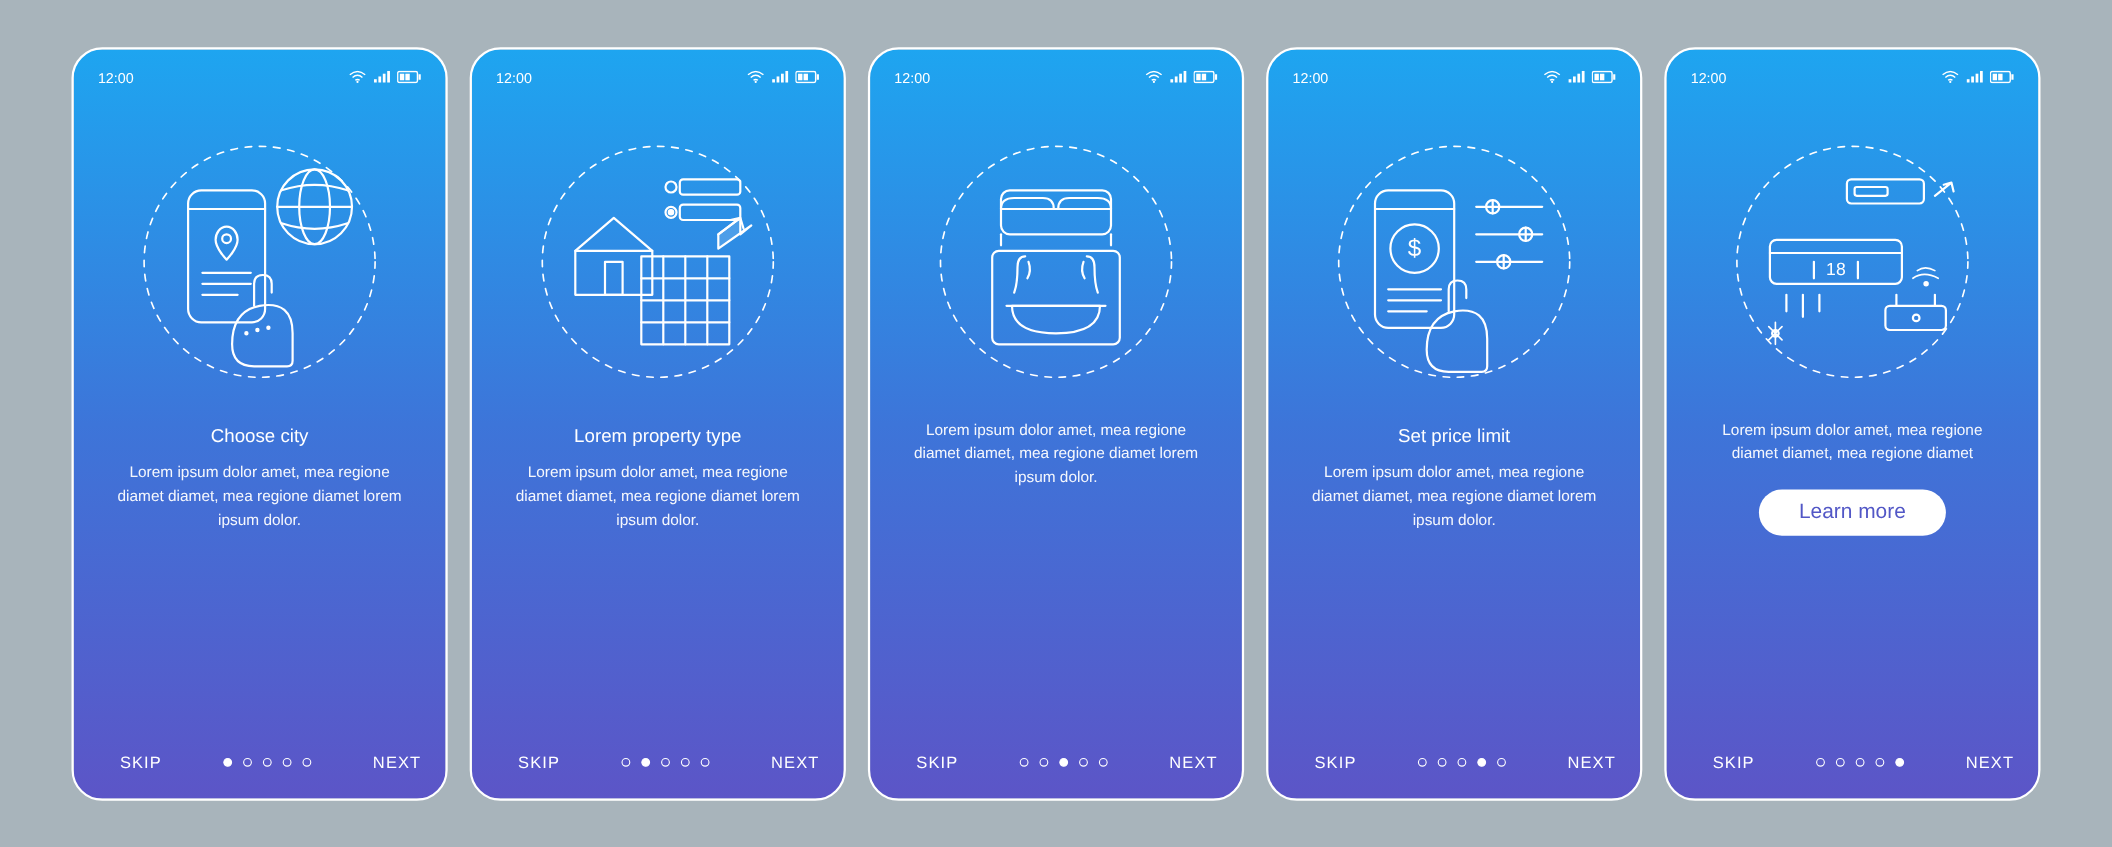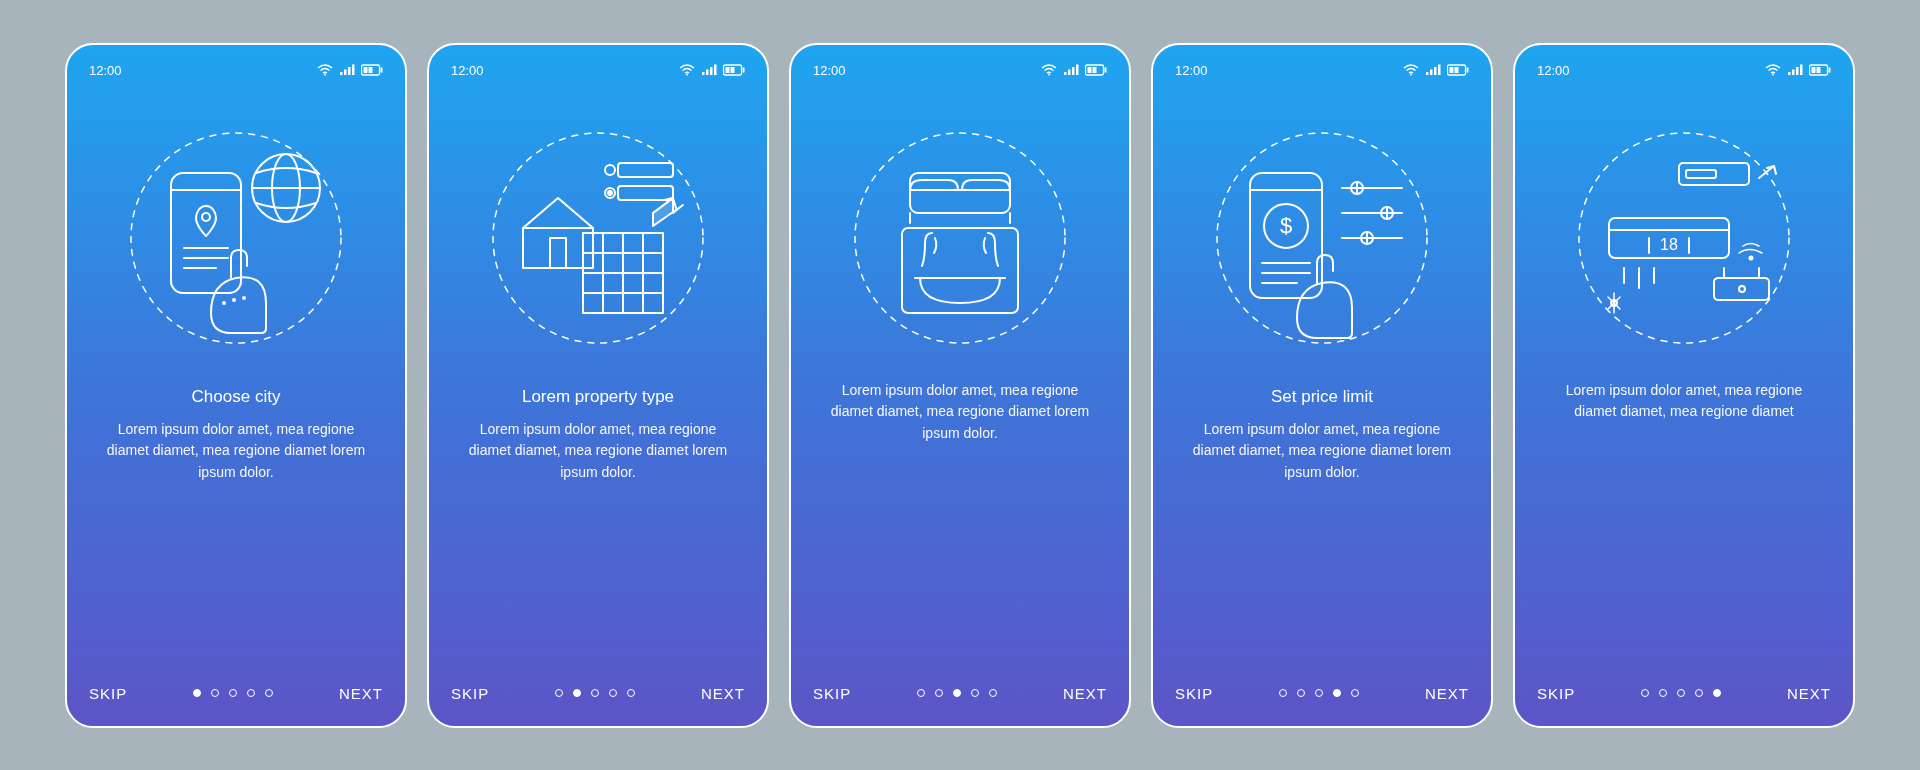--- a/index.html
+++ b/index.html
@@ -72,20 +72,21 @@
   }
   .footer {
     margin-top: auto;
     display: flex;
     justify-content: space-between;
     align-items: center;
     font-size: 15px;
     font-weight: 500;
     letter-spacing: 1px;
     padding-bottom: 6px;
+    margin-left: 20px;
   }
   .dots { display: flex; gap: 10px; }
   .dot {
     width: 8px; height: 8px; border-radius: 50%;
     border: 1.5px solid #fff;
   }
   .dot.active { background: #fff; }
   .skip, .next { cursor: pointer; }
 </style>
 </head>
@@ -361,20 +362,21 @@
     <circle cx="50" cy="185" r="3"></circle>
     <rect x="150" y="160" width="55" height="22" rx="4"></rect>
     <line x1="160" y1="160" x2="160" y2="150"></line>
           <line x1="195" y1="160" x2="195" y2="150"></line>
     <circle cx="178" cy="171" r="3"></circle>
     <path d="M175 135 Q185 128 198 135 M179 128 Q186 123 195 128" stroke-width="1.5"></path>
     <circle cx="187" cy="140" r="1.5" fill="#fff"></circle>
   </svg>
       </div>
       <div class="desc">Lorem ipsum dolor amet, mea regione diamet diamet, mea regione diamet</div>
+      <button class="cta">Learn more</button>
       <div class="footer">
         <span class="skip">SKIP</span>
         <div class="dots">
           <span class="dot "></span>
           <span class="dot "></span>
           <span class="dot "></span>
           <span class="dot "></span>
           <span class="dot active"></span>
         </div>
         <span class="next">NEXT</span>

